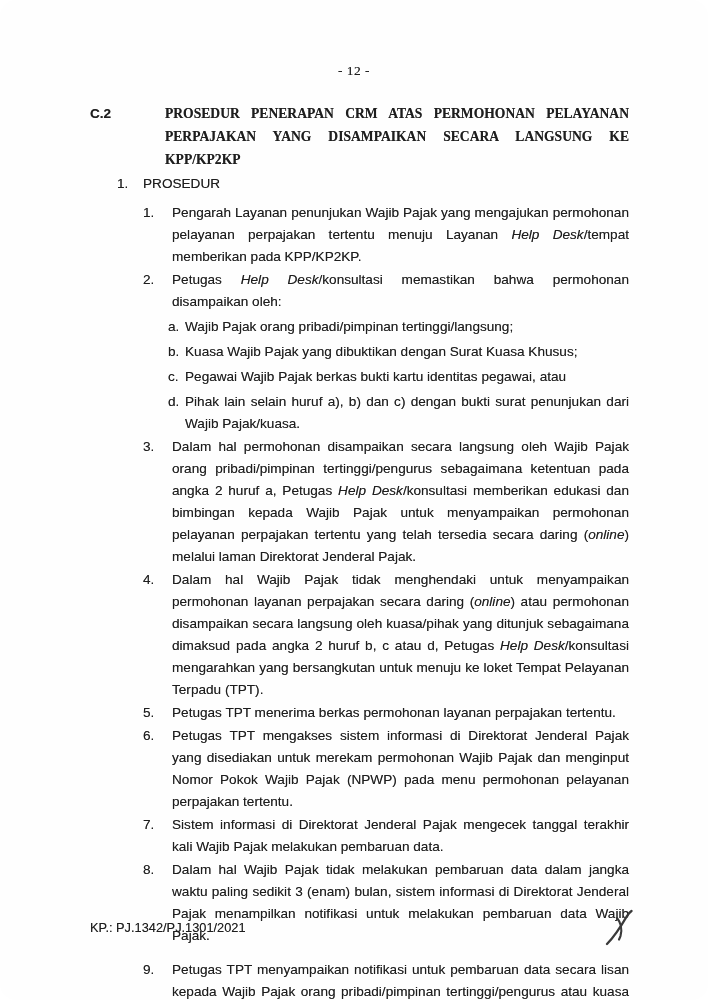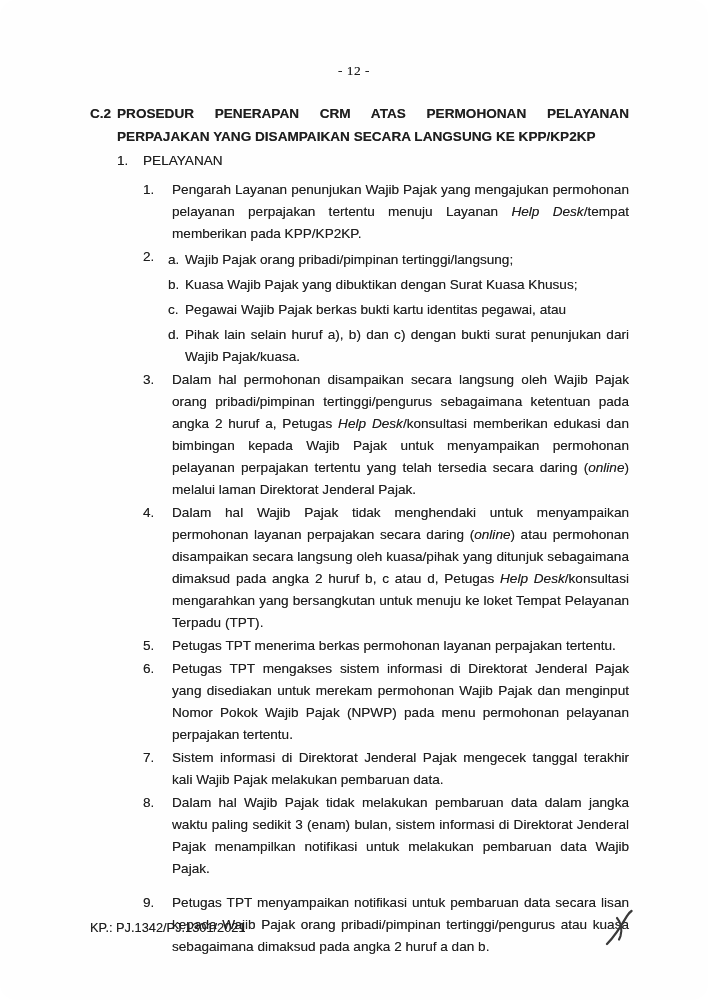--- a/index.html
+++ b/index.html
@@ -29,23 +29,24 @@
     position: absolute;
     left: 90px;
     top: 102px;
     width: 539px;
   }
   .heading {
     display: flex;
     font-weight: bold;
     font-size: 13.6px;
     line-height: 23px;
+    gap: 48px;
   }
   .heading .sec-label { flex: 0 0 27px; }
-  .heading .sec-title { flex: 1; text-align: justify; }
+  .heading .sec-title { flex: 1; text-align: justify; font-family: Liberation Serif, serif; }
   .subsection {
     display: flex;
     font-size: 13.6px;
     line-height: 23px;
     margin: 1px 0 7px 27px;
   }
   .subsection .sub-num { flex: 0 0 26px; }
   .proc-list { }
   .proc-item {
     display: flex;
@@ -84,35 +85,36 @@
   <div class="page-number">- 12 -</div>
 
   <div class="content">
     <div class="heading">
       <span class="sec-label">C.2</span>
       <span class="sec-title">PROSEDUR PENERAPAN CRM ATAS PERMOHONAN PELAYANAN PERPAJAKAN YANG DISAMPAIKAN SECARA LANGSUNG KE KPP/KP2KP</span>
     </div>
 
     <div class="subsection">
       <span class="sub-num">1.</span>
-      <span class="sub-title">PELAYANAN</span>
+      <span class="sub-title">PROSEDUR</span>
     </div>
 
     <div class="proc-list">
   <div class="proc-item">
     <span class="num">1.</span>
     <div class="item-body">
       <div class="txt"><span>Pengarah Layanan penunjukan Wajib Pajak yang mengajukan permohonan pelayanan perpajakan tertentu menuju Layanan </span><em>Help Desk</em><span>/tempat memberikan pada KPP/KP2KP.</span></div>
 
     </div>
   </div>
 
   <div class="proc-item">
     <span class="num">2.</span>
     <div class="item-body">
+      <div class="txt"><span>Petugas </span><em>Help Desk</em><span>/konsultasi memastikan bahwa permohonan disampaikan oleh:</span></div>
       <div class="subs">
   <div class="sub-item">
     <span class="letter">a.</span>
     <div class="sub-txt">Wajib Pajak orang pribadi/pimpinan tertinggi/langsung;</div>
   </div>
 
   <div class="sub-item">
     <span class="letter">b.</span>
     <div class="sub-txt">Kuasa Wajib Pajak yang dibuktikan dengan Surat Kuasa Khusus;</div>
   </div>

